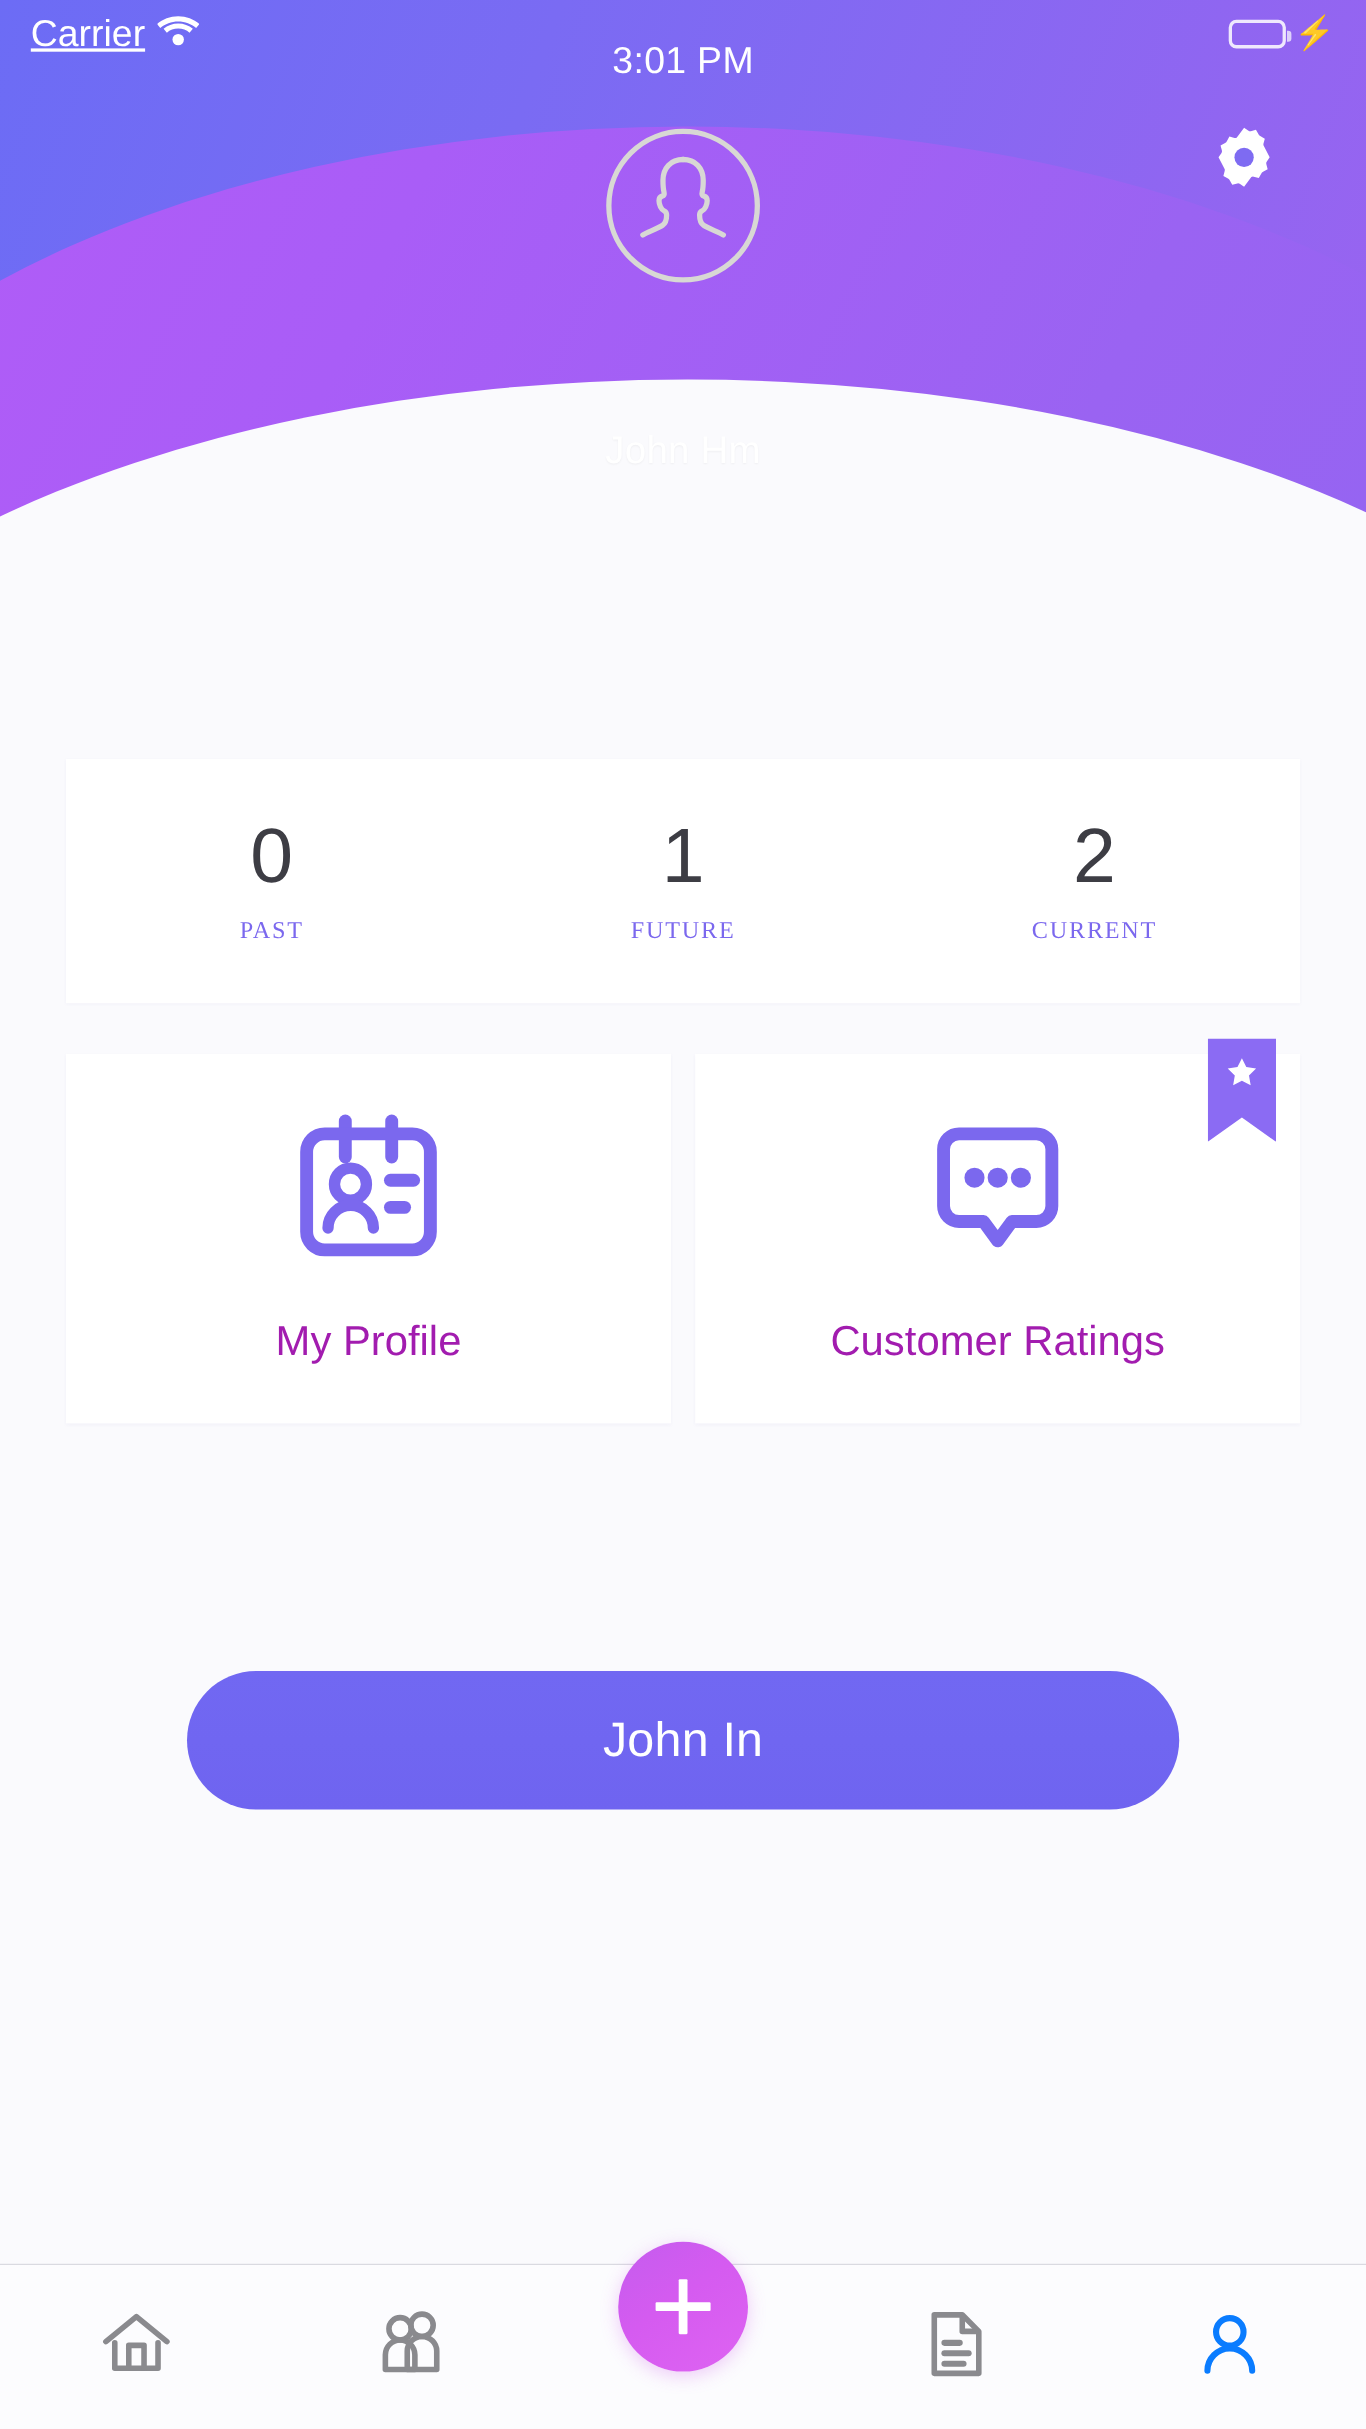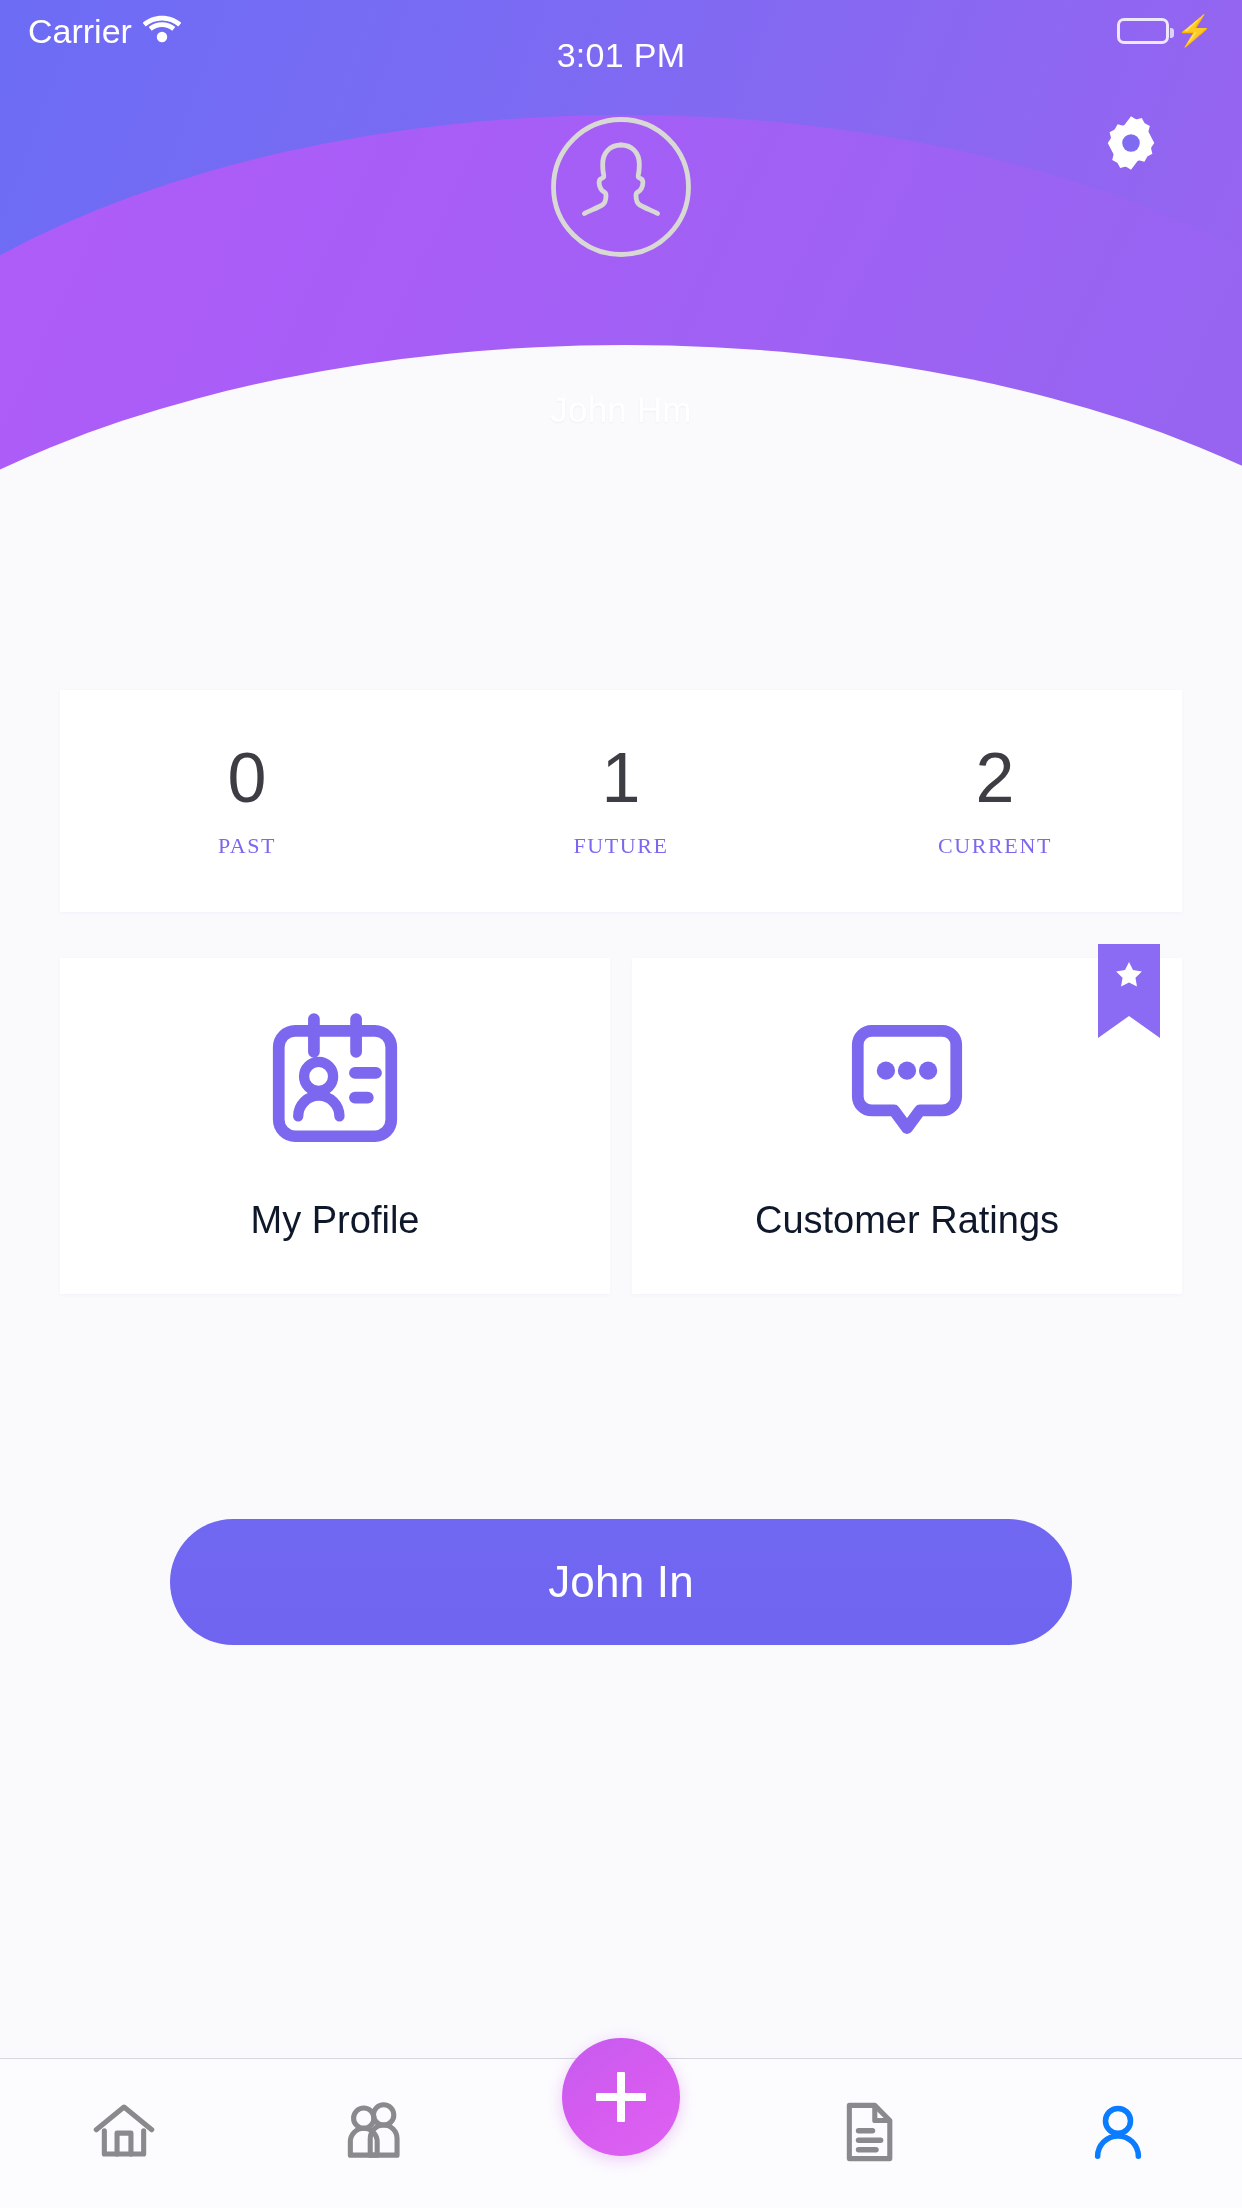--- a/index.html
+++ b/index.html
@@ -51,21 +51,21 @@
 
   .status-bar{
     position:absolute; left:0; top:0;
     width:1242px; height:62px;
     display:flex; align-items:center;
     padding:0 28px;
     color:#FFFFFF;
     font-size:34px;
     z-index:6;
   }
-  .sb-left{ display:flex; align-items:flex-end; gap:11px; }
+  .sb-left{ display:flex; align-items:flex-end; gap:11px;text-decoration:underline; }
   .sb-center{
     position:absolute; left:0; right:0;
     text-align:center;
     font-size:34px; font-weight:400;
     letter-spacing:.3px;
     margin-top:48px;
   }
   .sb-right{ margin-left:auto; display:flex; align-items:center; gap:8px; }
   .wifi-icon{ display:block; }
   .battery{
@@ -169,21 +169,21 @@
     box-shadow:0 1px 3px rgba(90,80,180,.05);
   }
   .feature-icon{
     height:150px;
     display:flex; align-items:center; justify-content:center;
     margin-top:-6px;
   }
   .feature-label{
     margin-top:44px;
     font-size:38px;
-    color:#0f172a;
+    color:#a21caf;
     font-weight:400;
   }
   .ribbon{
     position:absolute;
     right:22px; top:-14px;
     width:62px; height:94px;
     z-index:4;
   }
 
   

